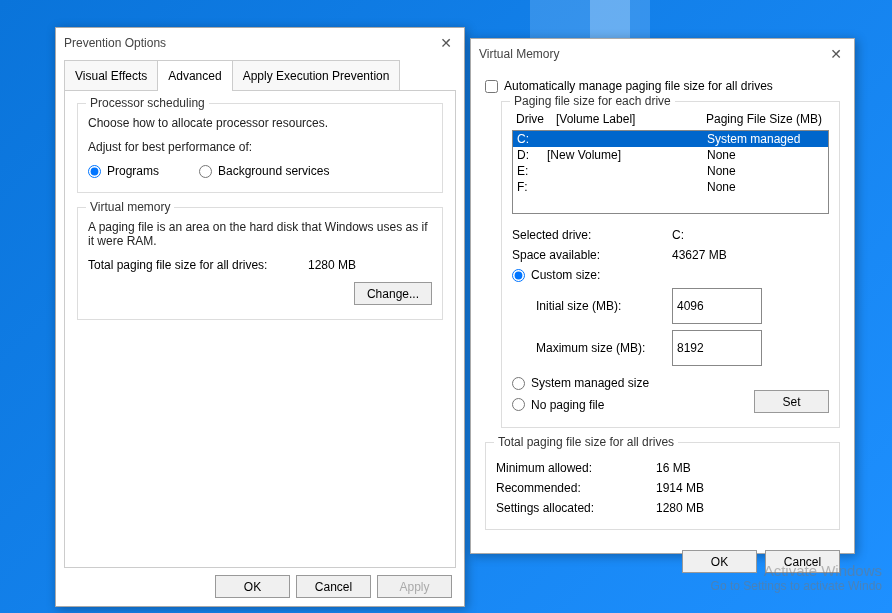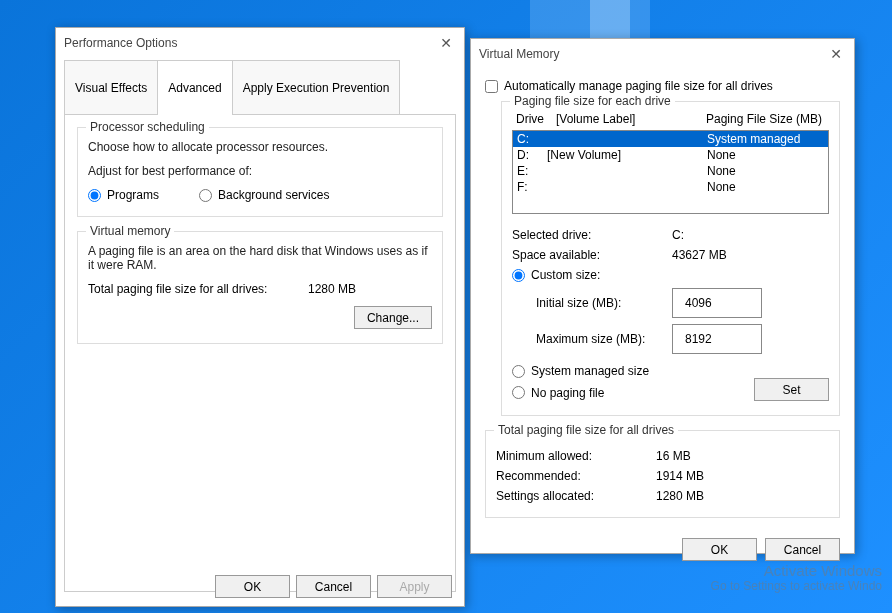--- a/index.html
+++ b/index.html
@@ -10,21 +10,21 @@
     .dialog { position: absolute; background: #fff; border: 1px solid #aaa; box-shadow: 2px 2px 10px rgba(0,0,0,0.3); }
 
     .perf-dialog { left: 55px; top: 27px; width: 410px; height: 580px; }
     .vm-dialog { left: 470px; top: 38px; width: 385px; height: 516px; }
 
     .titlebar { height: 30px; display: flex; align-items: center; padding: 0 8px; color: #444; }
     .titlebar .title { flex: 1; }
     .close-x { width: 20px; text-align: center; cursor: pointer; font-size: 14px; color: #555; }
 
     .tabs { display: flex; margin: 2px 8px 0 8px; }
-    .tab { padding: 20px 10px; border: 1px solid #ccc; border-bottom: none; background: #f8f8f8; cursor: pointer; margin-right: -1px; }
+    .tab { padding: 8px 10px; border: 1px solid #ccc; border-bottom: none; background: #f8f8f8; cursor: pointer; margin-right: -1px; }
     .tab.active { background: #fff; position: relative; z-index: 2; }
     .tab-content { border: 1px solid #ccc; margin: 0 8px; padding: 12px; height: calc(100% - 100px); background: #fff; position: relative; top: -1px; }
 
     .group { border: 1px solid #ddd; margin-bottom: 14px; padding: 12px 10px 14px 10px; position: relative; }
     .group-title { position: absolute; top: -8px; left: 8px; background: #fff; padding: 0 4px; color: #333; }
     .group p { margin-bottom: 10px; color: #222; }
     .radio-row { display: flex; align-items: center; margin-top: 6px; }
     .radio-row label { display: flex; align-items: center; margin-right: 40px; }
     .radio-row input { margin-right: 6px; }
 
@@ -46,41 +46,41 @@
     .drive-row .col-p { flex: 1; }
     .drive-row.selected { background: #0066cc; color: #fff; }
     .drive-header { display: flex; padding: 2px 4px 4px 4px; }
 
     .kv-row { display: flex; margin-top: 6px; }
     .kv-row .k { width: 160px; }
     .kv-row .v { flex: 1; }
 
     .input-row { display: flex; align-items: center; margin-top: 6px; }
     .input-row .ilabel { width: 160px; padding-left: 24px; }
-    .input-row input[type="text"] { width: 90px; height: 30px; border: 1px solid #888; padding: 0 12px; }
+    .input-row input[type="text"] { width: 90px; height: 36px; border: 1px solid #888; padding: 0 4px; }
 
     .radio-line { display: flex; align-items: center; margin-top: 6px; }
     .radio-line input { margin-right: 6px; }
 
     .watermark { position: absolute; right: 10px; bottom: 20px; text-align: right; color: rgba(120,120,120,0.7); pointer-events: none; }
     .watermark .line1 { font-size: 15px; color: rgba(120,120,120,0.5); }
     .watermark .line2 { font-size: 12px; color: rgba(120,120,120,0.5); }
 
     .perf-bottom-btns { position: absolute; bottom: 8px; right: 12px; display: flex; gap: 6px; }
     .perf-bottom-btns .btn.disabled { color: #aaa; }
   </style>
 </head>
 <body>
 
 <div class="desktop-stripe"></div>
 <div class="desktop-stripe2"></div>
 
 <div class="dialog perf-dialog">
   <div class="titlebar">
-    <span class="title">Performance Options</span>
+    <span class="title">Prevention Options</span>
     <span class="close-x">✕</span>
   </div>
   <div class="tabs">
     <div class="tab">Visual Effects</div>
     <div class="tab active">Advanced</div>
     <div class="tab">Apply Execution Prevention</div>
   </div>
   <div class="tab-content">
 
     <div class="group">

